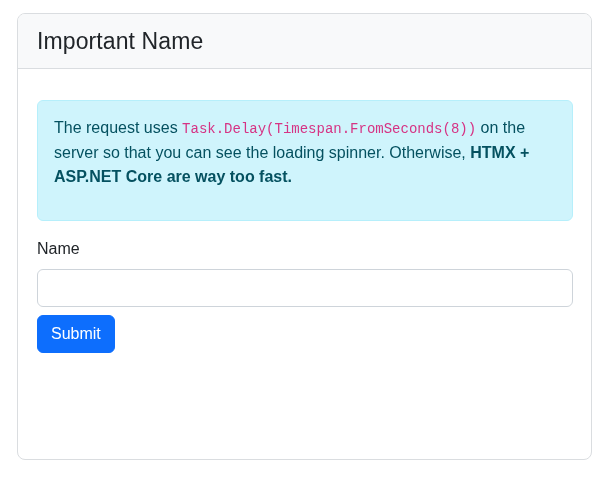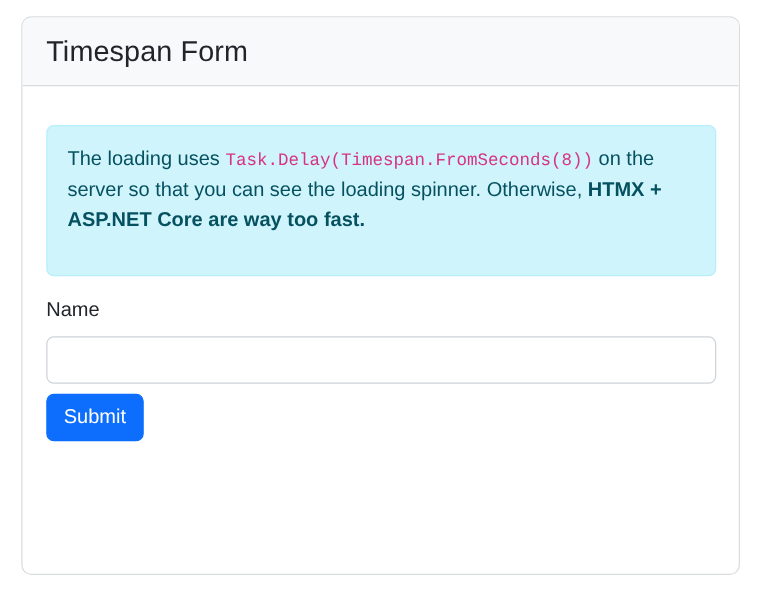--- a/index.html
+++ b/index.html
@@ -91,27 +91,27 @@
     text-align: center;
   }
 </style>
 </head>
 <body>
 
 <div class="page">
   <div class="card">
 
     <div class="card-header">
-      <span class="card-title">Timespan Form</span>
+      <span class="card-title">Important Name</span>
     </div>
 
     <div class="card-body">
 
       <div class="alert-info">
-        <p><span>The loading uses </span><span class="alert-code">Task.Delay(Timespan.FromSeconds(8))</span><span> on the server so that you can see the loading spinner. Otherwise, </span><span class="alert-bold">HTMX + ASP.NET Core are way too fast.</span></p>
+        <p><span>The request uses </span><span class="alert-code">Task.Delay(Timespan.FromSeconds(8))</span><span> on the server so that you can see the loading spinner. Otherwise, </span><span class="alert-bold">HTMX + ASP.NET Core are way too fast.</span></p>
       </div>
 
       <div class="form-group">
         <label class="form-label">Name</label>
         <input class="form-control" type="text" value="" style="">
       </div>
 
 
       <button class="btn-primary" type="submit">Submit</button>
 

